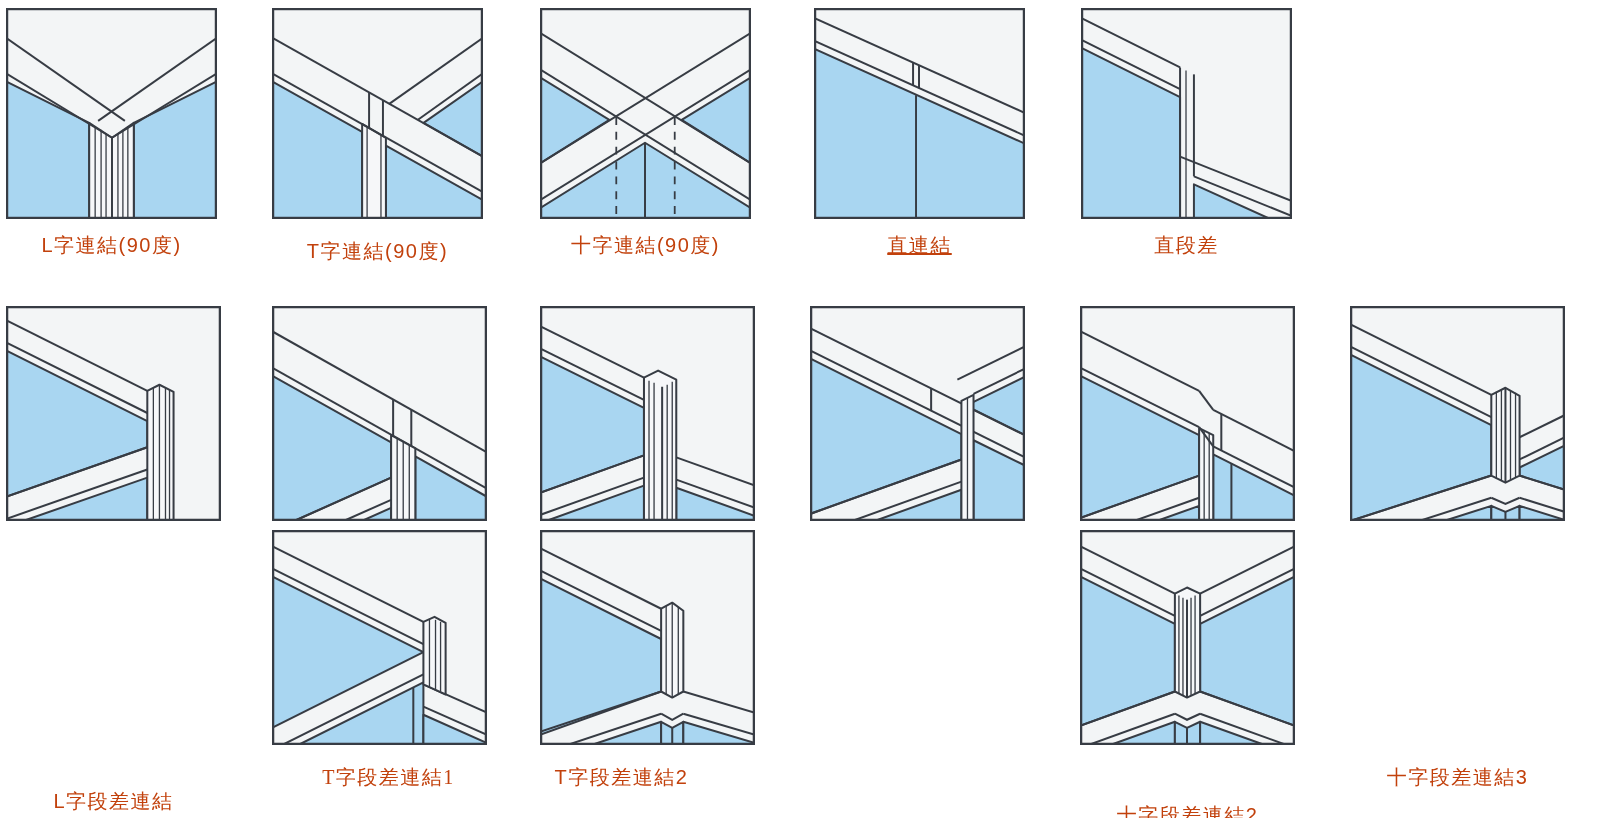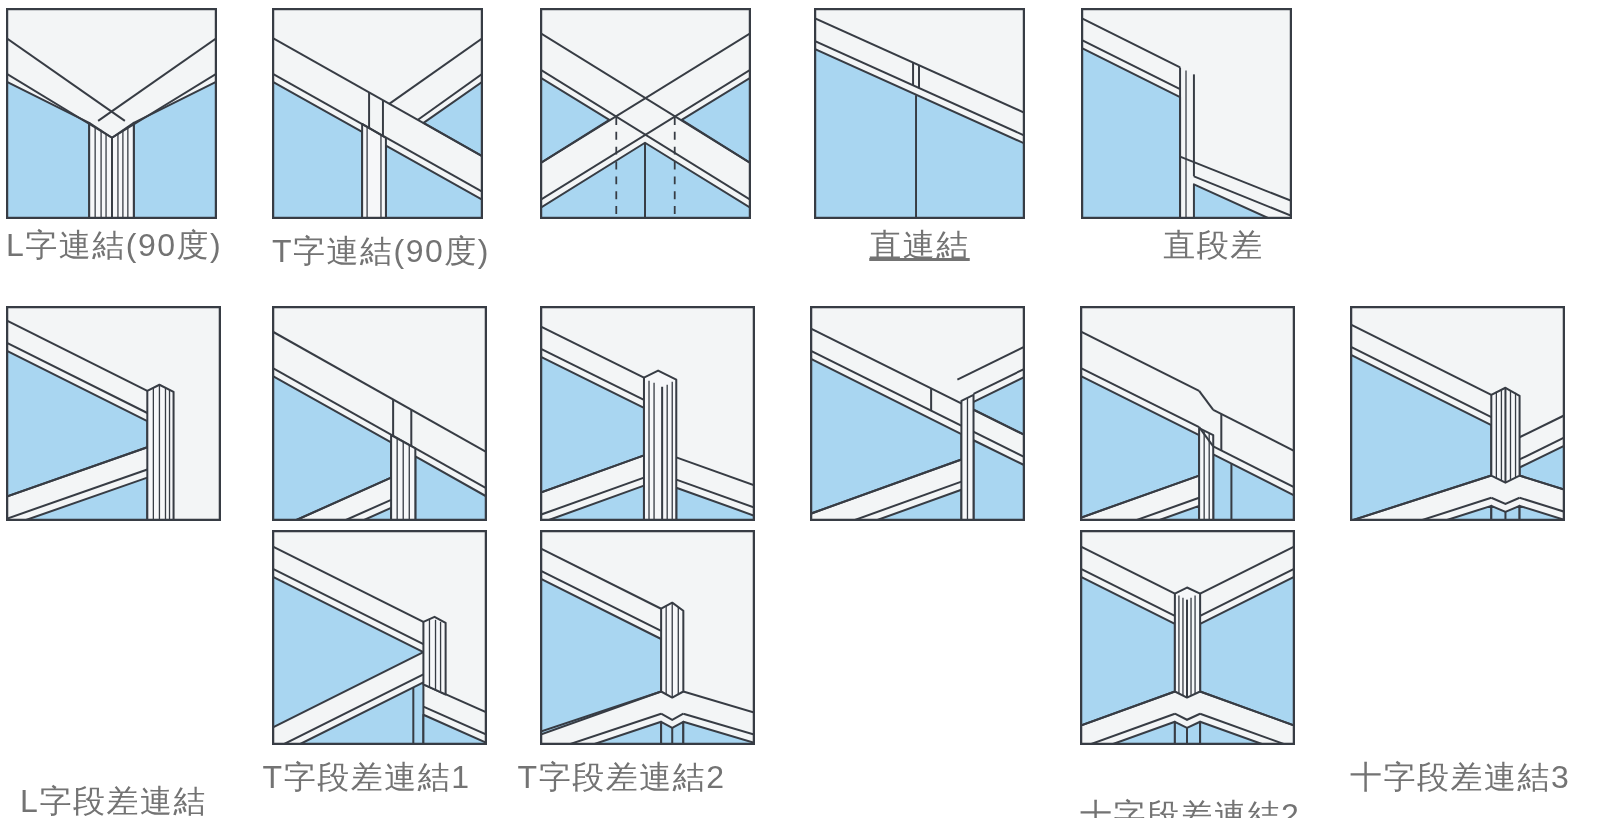--- a/index.html
+++ b/index.html
@@ -1,20 +1,20 @@
 <!DOCTYPE html>
 <html><head>
 <meta charset="utf-8">
 <style>
   html,body{margin:0;padding:0;background:#ffffff;}
   .canvas{position:relative;width:1620px;height:818px;background:#ffffff;overflow:hidden;
           font-family:"Liberation Sans","DejaVu Sans",sans-serif;}
   .fig{position:absolute;}
   .fig svg{display:block;}
-  .fig-label{position:absolute;font-size:32px;line-height:34px;color:#737373;
+  .fig-label{position:absolute;font-size:20px;line-height:34px;color:#c2410c;
              text-align:center;letter-spacing:1.5px;white-space:nowrap;}
   
   .g{fill:#f3f5f6;stroke:none;}
   .b{fill:#a9d6f1;stroke:#373c44;stroke-width:2;stroke-linejoin:round;}
   .w{fill:#f6f7f9;stroke:#373c44;stroke-width:2;stroke-linejoin:round;}
   .l{stroke:#373c44;stroke-width:2;fill:none;stroke-linecap:butt;}
   .t{stroke:#373c44;stroke-width:1.3;fill:none;}
   .d{stroke:#373c44;stroke-width:1.8;fill:none;stroke-dasharray:8 7;}
   .frame{fill:none;stroke:#373c44;stroke-width:2.5;}
 </style>
@@ -74,20 +74,21 @@
       <line class="l" x1="0" y1="25" x2="213" y2="157"></line>
       <line class="l" x1="0" y1="62" x2="213" y2="194"></line>
       <line class="l" x1="213" y1="25" x2="0" y2="157"></line>
       <line class="l" x1="213" y1="62" x2="0" y2="194"></line>
       <line class="l" x1="106" y1="136" x2="106" y2="213"></line>
       <line class="d" x1="77" y1="110" x2="77" y2="213"></line>
       <line class="d" x1="136" y1="110" x2="136" y2="213"></line>
       <rect class="frame" x="1" y="1" width="211" height="211"></rect>
     </svg>
   </div>
+  <div class="fig-label" style="left:540px;top:228px;width:211px;">十字連結(90度)</div>
 
   <div class="fig" style="left:814px;top:8px;">
     <svg width="211" height="211" viewBox="0 0 213 213">
       <rect class="g" width="213" height="213"></rect>
       <polygon class="b" points="0,41 213,137 213,213 0,213"></polygon>
       <line class="l" x1="103" y1="88" x2="103" y2="213"></line>
       <line class="l" x1="0" y1="10" x2="213" y2="106"></line>
       <line class="l" x1="0" y1="33" x2="213" y2="129"></line>
       <line class="l" x1="100" y1="55" x2="100" y2="78"></line>
       <line class="l" x1="106" y1="58" x2="106" y2="81"></line>
@@ -104,21 +105,21 @@
       <line class="l" x1="0" y1="10" x2="100" y2="60"></line>
       <line class="l" x1="0" y1="32" x2="100" y2="82"></line>
       <line class="l" x1="100" y1="60" x2="100" y2="213"></line>
       <line class="t" x1="106" y1="63" x2="106" y2="213"></line>
       <line class="l" x1="114" y1="67" x2="114" y2="170"></line>
       <line class="l" x1="100" y1="150" x2="213" y2="195"></line>
       <line class="l" x1="114" y1="170" x2="213" y2="210"></line>
       <rect class="frame" x="1" y="1" width="211" height="211"></rect>
     </svg>
   </div>
-  <div class="fig-label" style="left:1108px;top:228px;width:211px;font-family:Liberation Serif, serif;">直段差</div>
+  <div class="fig-label" style="left:1081px;top:228px;width:211px;font-family:Liberation Serif, serif;">直段差</div>
 
   <div class="fig" style="left:6px;top:306px;">
     <svg width="215" height="215" viewBox="0 0 213 213">
       <rect class="g" width="213" height="213"></rect>
       <polygon class="b" points="0,44 140,114 140,140 0,189"></polygon>
       <polygon class="b" points="140,170 140,213 17,213"></polygon>
       <line class="l" x1="0" y1="14" x2="140" y2="84"></line>
       <line class="l" x1="0" y1="36" x2="140" y2="106"></line>
       <line class="l" x1="140" y1="140" x2="0" y2="189"></line>
       <line class="l" x1="140" y1="162" x2="0" y2="211"></line>
@@ -164,21 +165,21 @@
       <line class="l" x1="150" y1="153" x2="213" y2="181"></line>
       <line class="l" x1="150" y1="175" x2="213" y2="203"></line>
       <polygon class="b" points="150,183 213,211 213,213 150,213"></polygon>
       <polygon class="w" points="150,91 161,86 172,92 172,163 150,153"></polygon>
       <line class="t" x1="156" y1="88" x2="156" y2="156"></line>
       <line class="t" x1="162" y1="89" x2="162" y2="158"></line>
       <line class="t" x1="167" y1="91" x2="167" y2="160"></line>
       <rect class="frame" x="1" y="1" width="211" height="211"></rect>
     </svg>
   </div>
-  <div class="fig-label" style="left:259px;top:760px;width:215px;">T字段差連結1</div>
+  <div class="fig-label" style="left:281px;top:760px;width:215px;font-family:Liberation Serif, serif;">T字段差連結1</div>
 
   <div class="fig" style="left:540px;top:306px;">
     <svg width="215" height="215" viewBox="0 0 213 213">
       <rect class="g" width="213" height="213"></rect>
       <polygon class="b" points="0,50 103,101 103,148 0,185"></polygon>
       <polygon class="b" points="103,178 6,213 103,213"></polygon>
       <polygon class="b" points="135,180 213,208 213,213 135,213"></polygon>
       <line class="l" x1="0" y1="20" x2="103" y2="71"></line>
       <line class="l" x1="0" y1="42" x2="103" y2="93"></line>
       <line class="l" x1="103" y1="148" x2="0" y2="185"></line>

